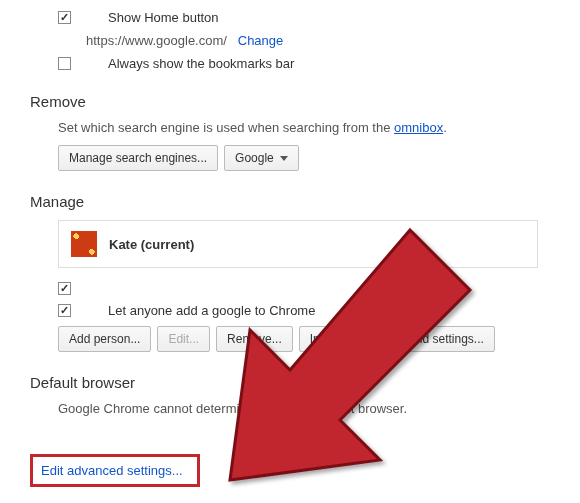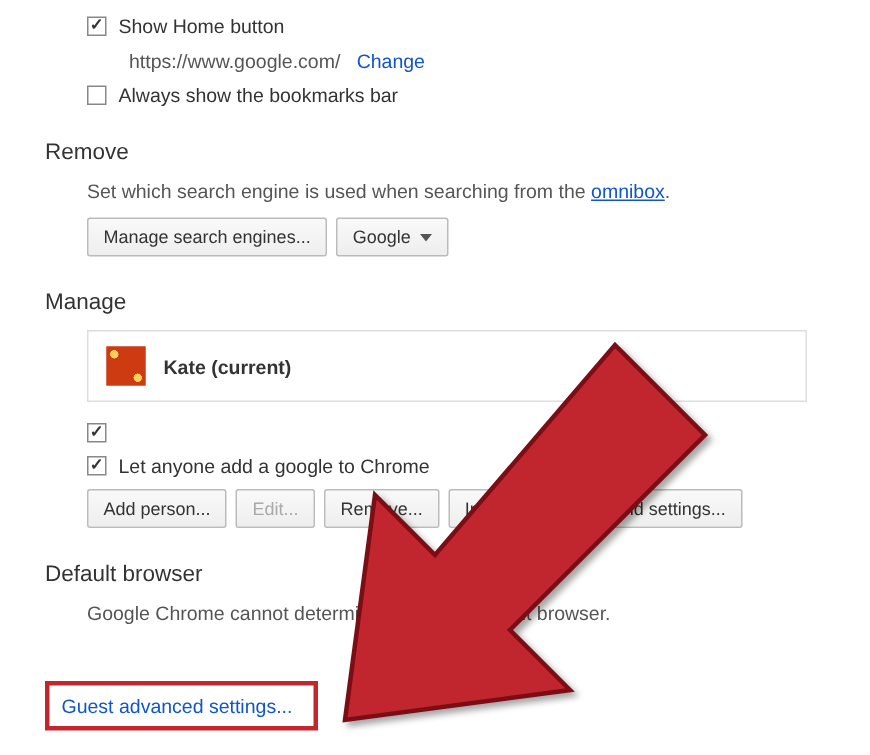--- a/index.html
+++ b/index.html
@@ -25,20 +25,21 @@
     font-size: 15px;
     color: #333;
     margin: 0 0 10px 0;
     font-weight: 400;
   }
   .row {
     display: flex;
     align-items: center;
     margin-bottom: 8px;
     padding-left: 28px;
+    gap: 29px;
   }
   .checkbox {
     width: 13px;
     height: 13px;
     margin-right: 8px;
     border: 1px solid #888;
     background: #fff;
     display: inline-flex;
     align-items: center;
     justify-content: center;
@@ -205,21 +206,21 @@
   </div>
 
   <div class="section">
     <h2 class="section-title">Default browser</h2>
     <div class="desc">Google Chrome cannot determine or set the default browser.</div>
   </div>
 
 </div>
 
 <div class="adv-box">
-  <span class="adv-link link">Guest advanced settings...</span>
+  <span class="adv-link link">Edit advanced settings...</span>
 </div>
 
 <svg class="arrow" width="300" height="300">
   <defs>
     <filter id="ds" x="-20%" y="-20%" width="140%" height="140%">
       <feDropShadow dx="3" dy="3" stdDeviation="2" flood-opacity="0.35"></feDropShadow>
     </filter>
   </defs>
   <path d="M 200 30
            L 260 90

